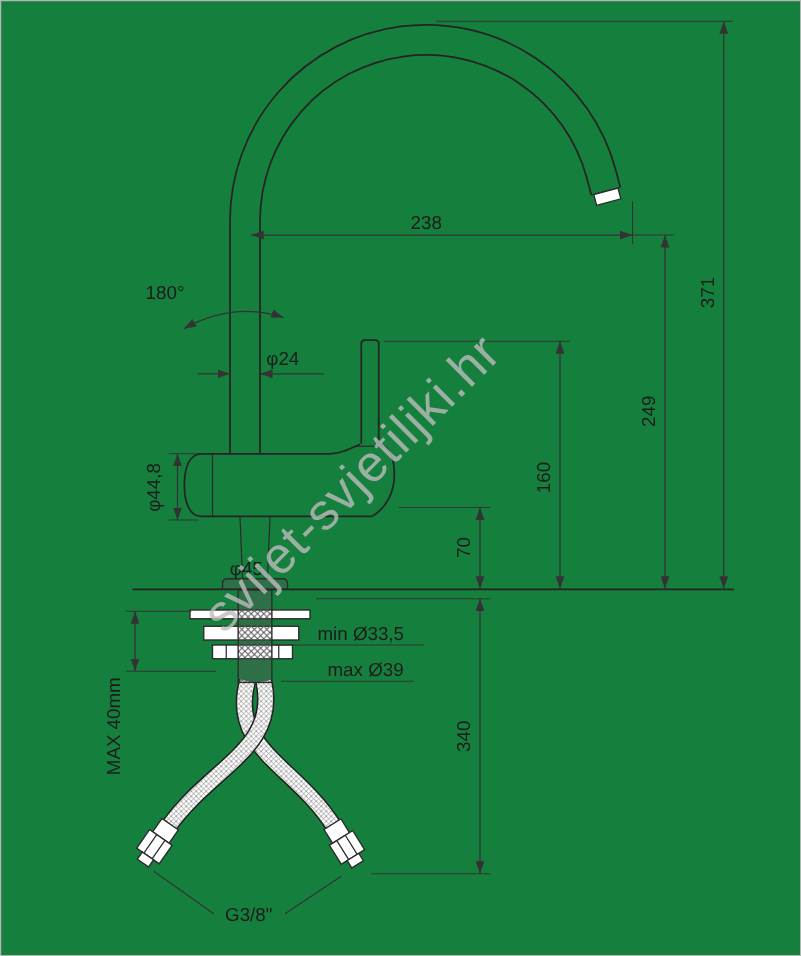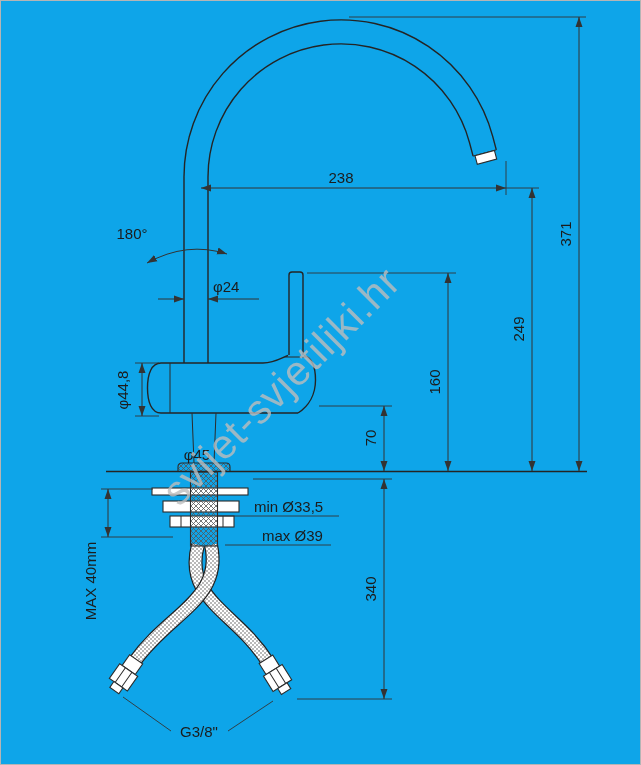--- a/index.html
+++ b/index.html
@@ -1,17 +1,17 @@
 <!DOCTYPE html>
 <html><head>
 <meta charset="utf-8">
 <style>
   html,body{margin:0;padding:0;background:#e8e8e8;}
   .page{
-    width:641px;height:765px;background:#0ea5e9;
+    width:641px;height:765px;background:#15803d;
     border:1px solid #b5b5b5;box-sizing:border-box;
     position:relative;overflow:hidden;
     font-family:"Liberation Sans",sans-serif;
   }
   svg{position:absolute;left:0;top:0;}
   svg text{
     font-family:"Liberation Sans",sans-serif;
     fill:#1c1c1c;font-size:15px;
   }
   .outline{fill:none;stroke:#242424;stroke-width:1.4;}

